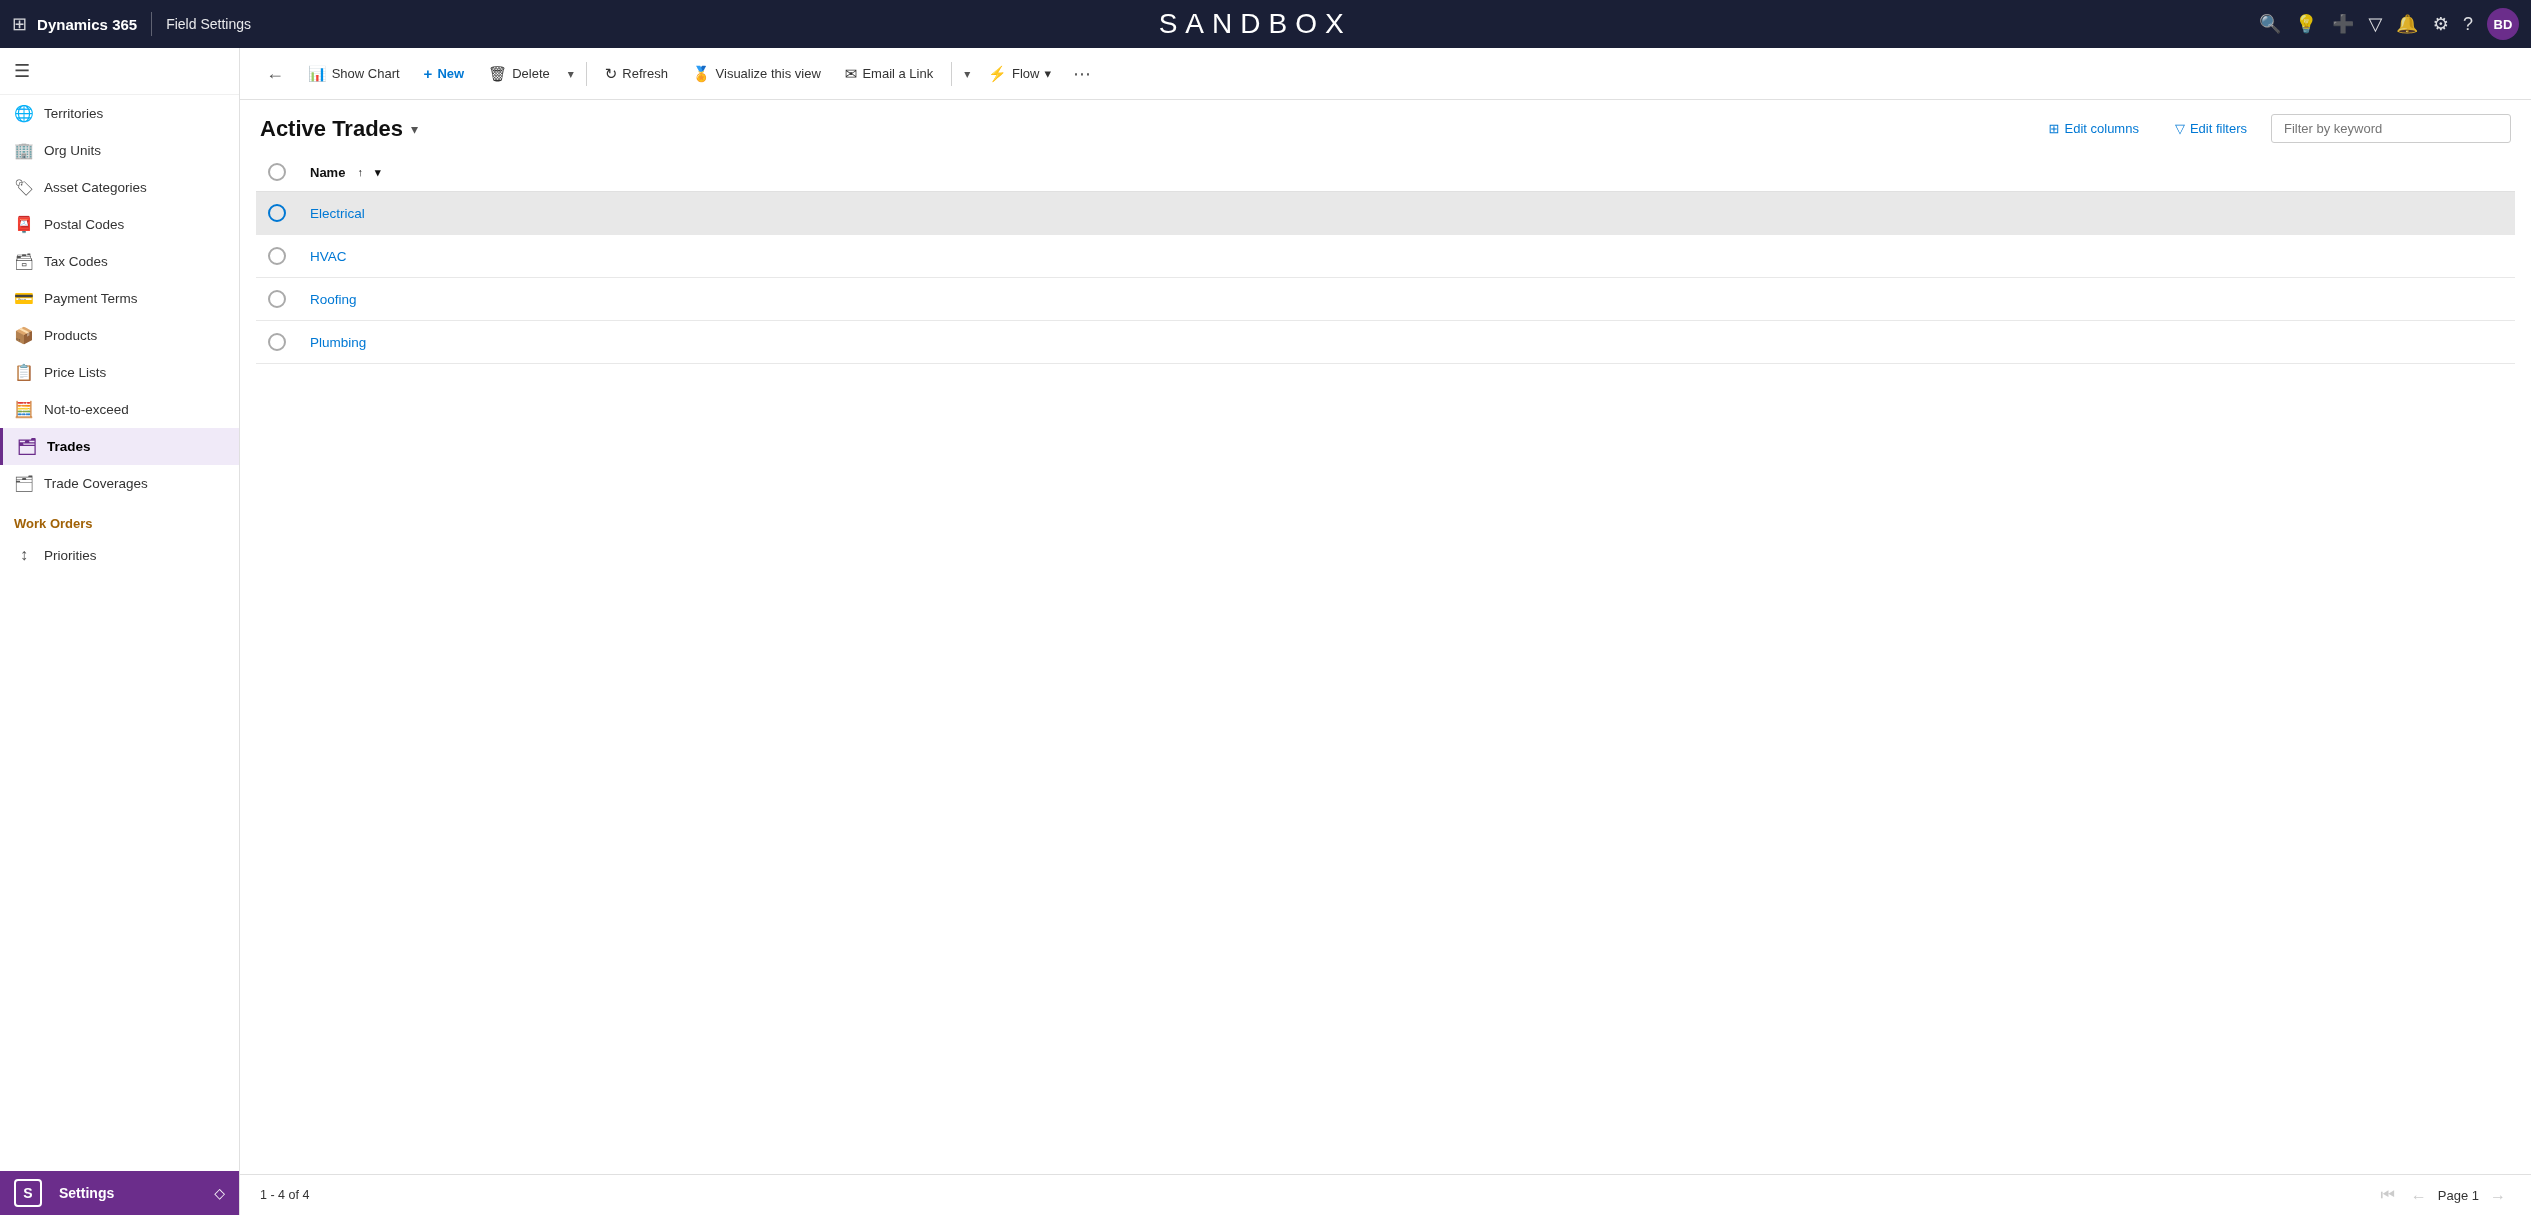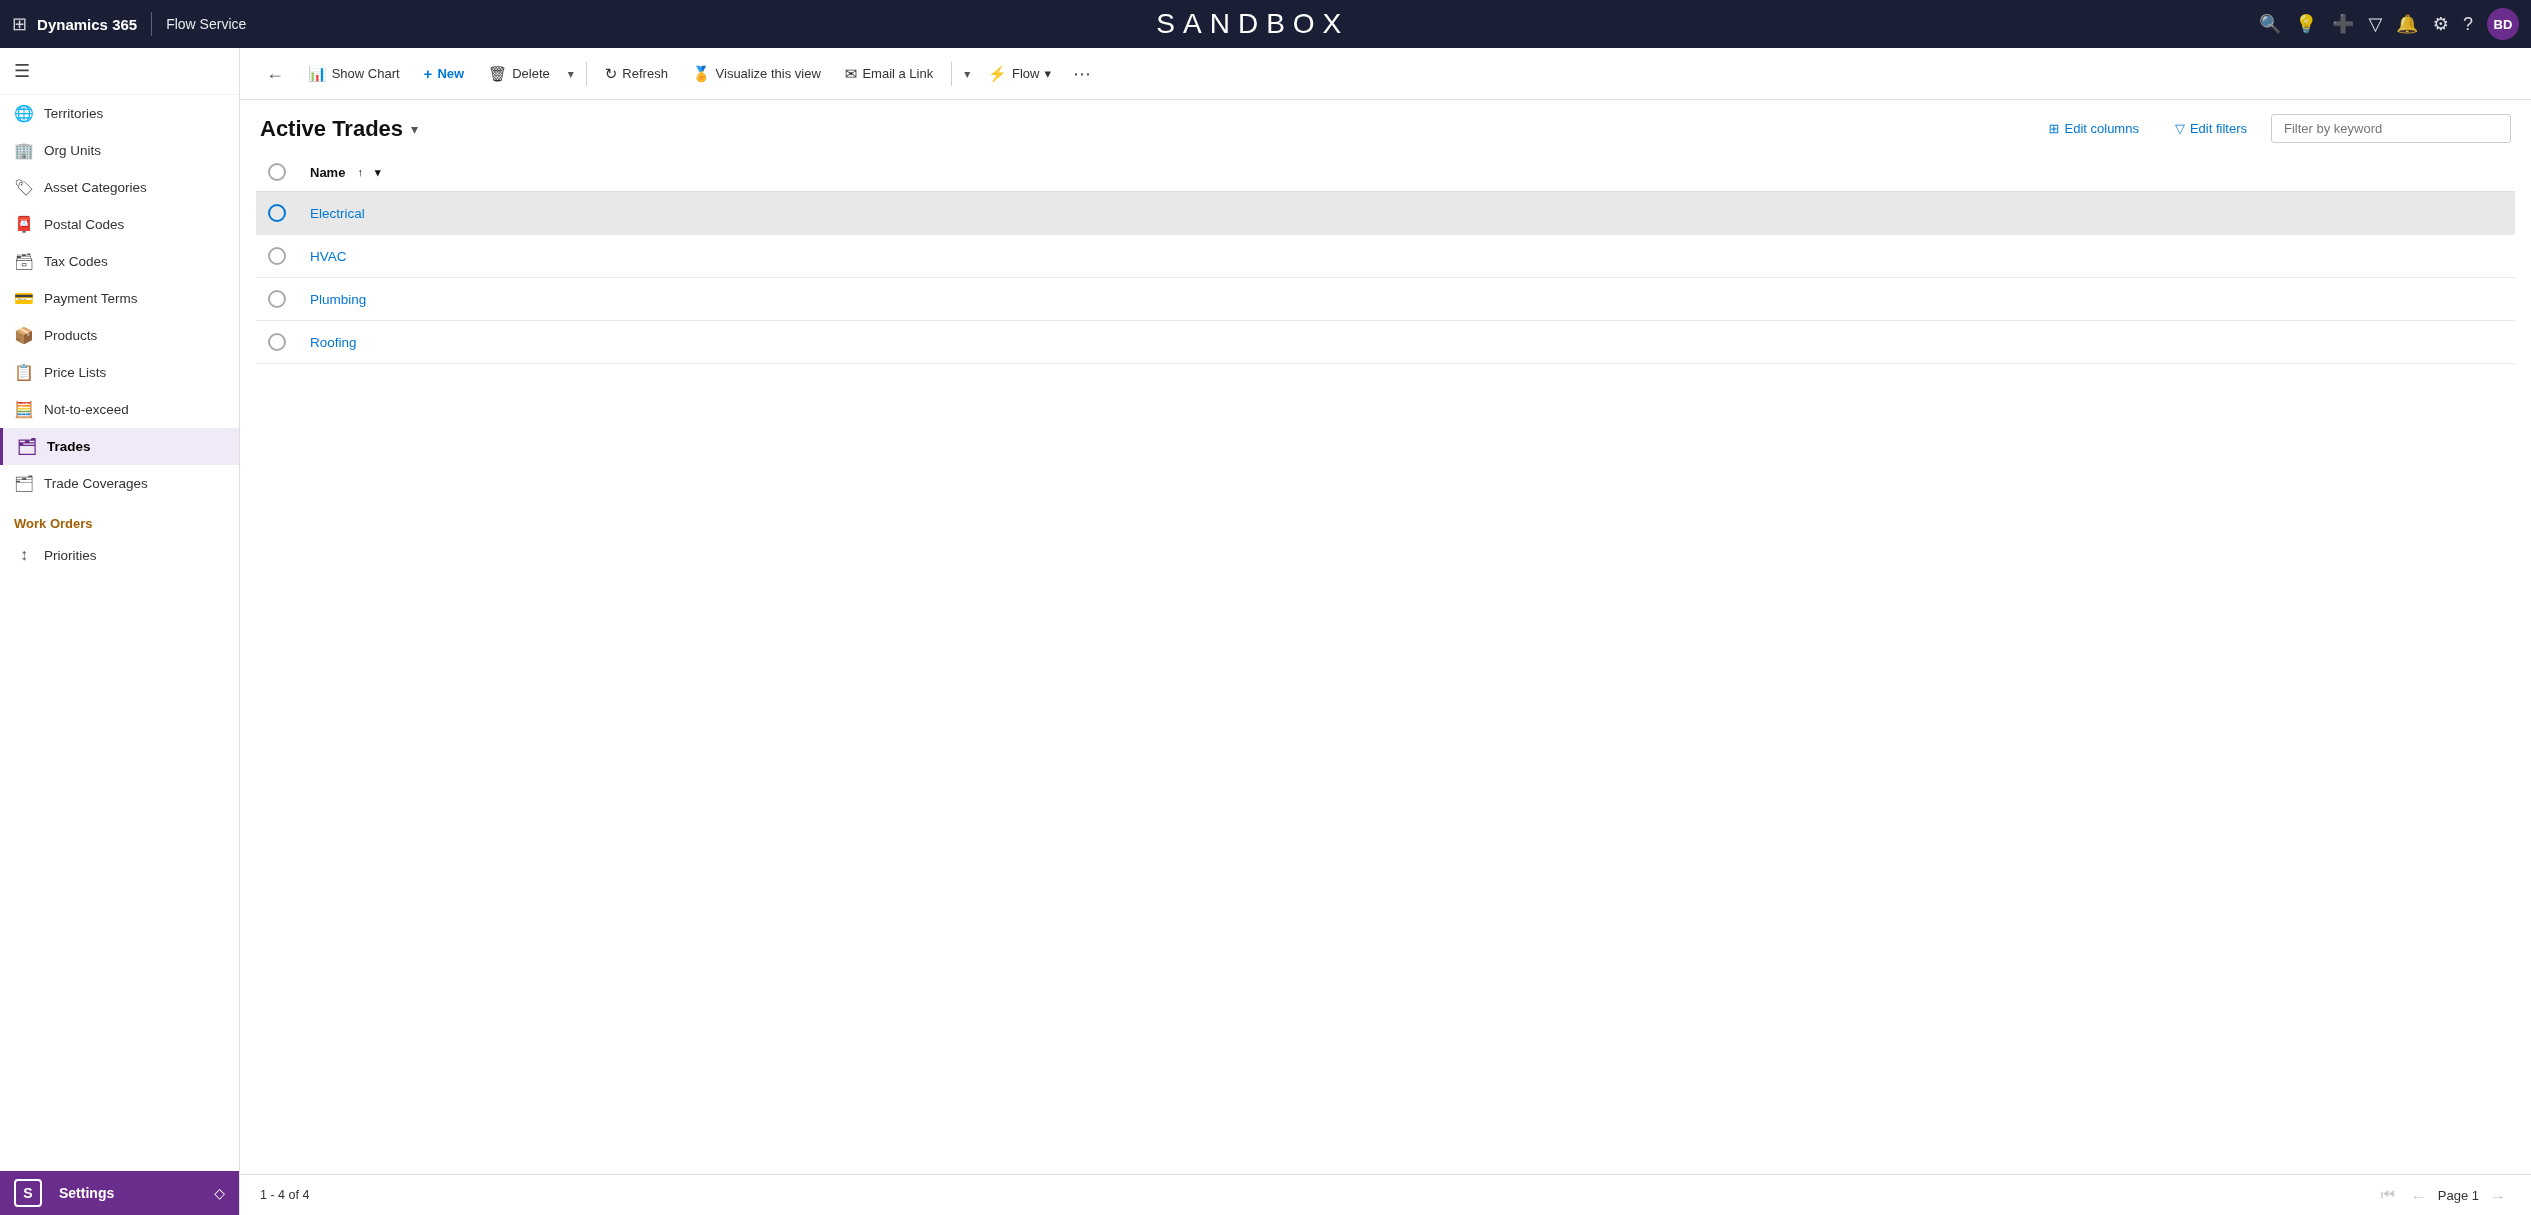--- a/index.html
+++ b/index.html
@@ -90,21 +90,21 @@
     .page-btn:disabled { color: #ccc; cursor: default; }
     .page-label { font-size: 13px; color: #333; }
   </style>
 </head>
 <body>
 
 <div class="top-nav">
   <span class="nav-grid-icon">⊞</span>
   <span class="nav-brand">Dynamics 365</span>
   <div class="nav-divider"></div>
-  <span class="nav-app">Flow Service</span>
+  <span class="nav-app">Field Settings</span>
   <div class="nav-center">SANDBOX</div>
   <div class="nav-actions">
     <span class="nav-icon">🔍</span>
     <span class="nav-icon">💡</span>
     <span class="nav-icon">➕</span>
     <span class="nav-icon">▽</span>
     <span class="nav-icon">🔔</span>
     <span class="nav-icon">⚙</span>
     <span class="nav-icon">?</span>
     <div class="nav-avatar">BD</div>
@@ -271,29 +271,29 @@
       </td>
       <td>
         <a class="cell-link">HVAC</a>
       </td>
     </tr>
             <tr class="">
       <td>
         <span class="row-radio "></span>
       </td>
       <td>
-        <a class="cell-link">Plumbing</a>
+        <a class="cell-link">Roofing</a>
       </td>
     </tr>
             <tr class="">
       <td>
         <span class="row-radio "></span>
       </td>
       <td>
-        <a class="cell-link">Roofing</a>
+        <a class="cell-link">Plumbing</a>
       </td>
     </tr>
           </tbody>
       </table>
     </div>
 
     <div class="table-footer">
       <span>1 - 4 of 4</span>
       <div class="pagination-controls">
         <button class="page-btn" disabled="">⏮</button>

